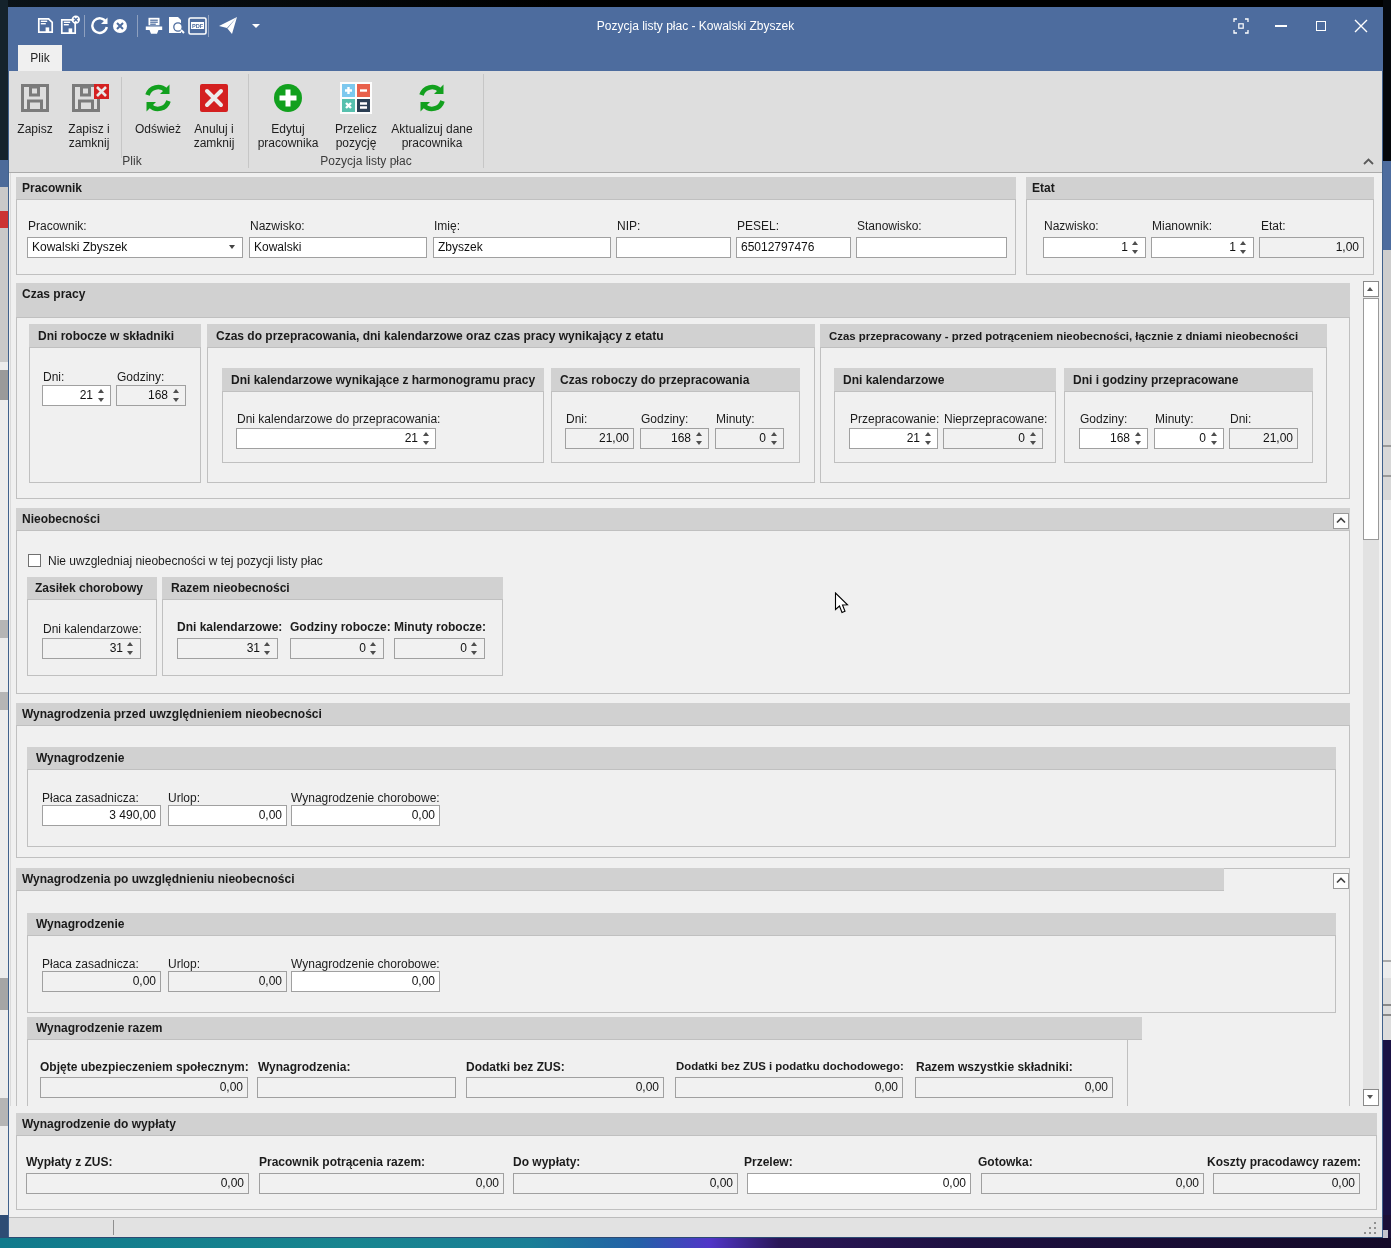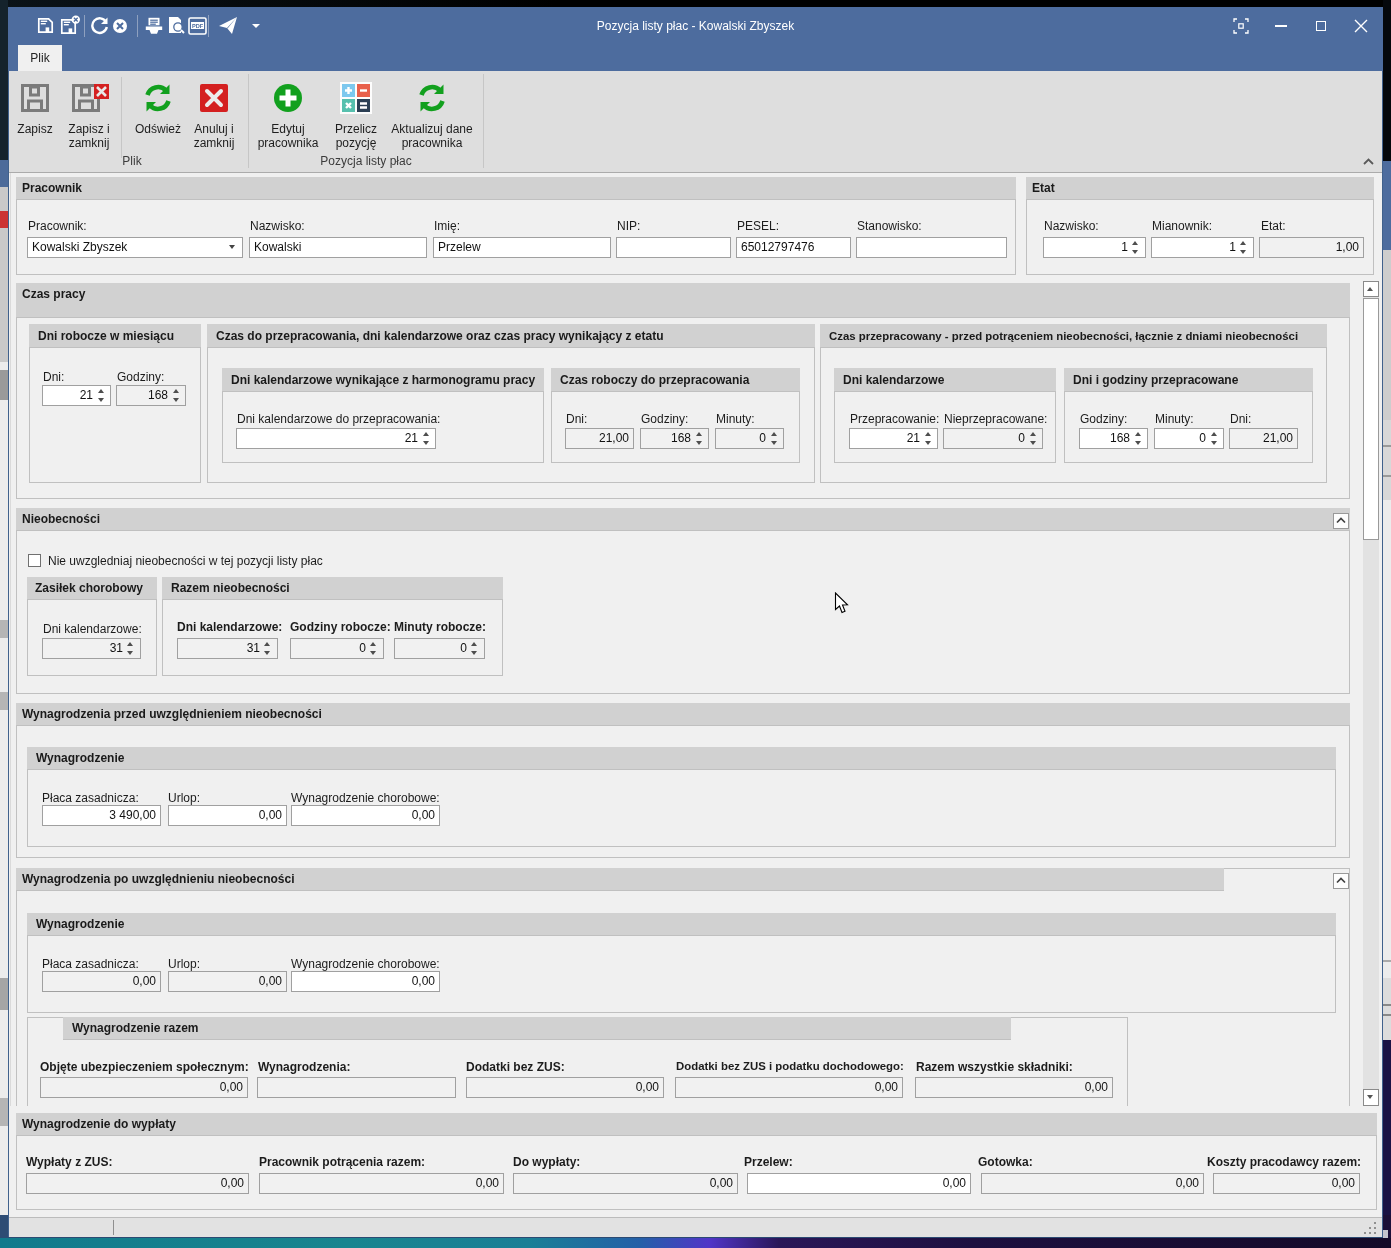--- a/index.html
+++ b/index.html
@@ -210,42 +210,42 @@
 <div class="hdr" style="left:16px;top:177px;width:1000px;height:23px;">Pracownik</div>
 <div class="lbl" style="left:28px;top:219px;">Pracownik:</div>
 <div class="lbl" style="left:250px;top:219px;">Nazwisko:</div>
 <div class="lbl" style="left:434px;top:219px;">Imię:</div>
 <div class="lbl" style="left:617px;top:219px;">NIP:</div>
 <div class="lbl" style="left:737px;top:219px;">PESEL:</div>
 <div class="lbl" style="left:857px;top:219px;">Stanowisko:</div>
 <div class="fld" style="left:27px;top:237px;width:216px;">Kowalski Zbyszek</div>
 <div class="dnar" style="left:229px;top:245px;border-left-width:3.5px;border-right-width:3.5px;border-top-width:4px;border-top-color:#444;"></div>
 <div class="fld" style="left:249px;top:237px;width:178px;">Kowalski</div>
-<div class="fld" style="left:433px;top:237px;width:178px;">Przelew</div>
+<div class="fld" style="left:433px;top:237px;width:178px;">Zbyszek</div>
 <div class="fld" style="left:616px;top:237px;width:115px;"></div>
 <div class="fld" style="left:736px;top:237px;width:115px;">65012797476</div>
 <div class="fld" style="left:856px;top:237px;width:151px;"></div>
 
 <div class="sec" style="left:1026px;top:177px;width:348px;height:98px;"></div>
 <div class="hdr" style="left:1026px;top:177px;width:348px;height:23px;">Etat</div>
 <div class="lbl" style="left:1044px;top:219px;">Nazwisko:</div>
 <div class="lbl" style="left:1152px;top:219px;">Mianownik:</div>
 <div class="lbl" style="left:1261px;top:219px;">Etat:</div>
 <div class="fld num sp" style="left:1043px;top:237px;width:103px;">1</div>
 <div class="upar" style="left:1132px;top:241px;"></div>
 <div class="dnar" style="left:1132px;top:250px;"></div>
 <div class="fld num sp" style="left:1151px;top:237px;width:103px;">1</div>
 <div class="upar" style="left:1240px;top:241px;"></div>
 <div class="dnar" style="left:1240px;top:250px;"></div>
 <div class="fld num ro" style="left:1259px;top:237px;width:105px;text-align:right;">1,00</div>
 
 <div class="sec" style="left:16px;top:283px;width:1334px;height:216px;"></div>
 <div class="hdr" style="left:16px;top:283px;width:1334px;height:35px;">Czas pracy</div>
 <div class="sec" style="left:29px;top:324px;width:172px;height:159px;"></div>
-<div class="hdr2" style="left:29px;top:324px;width:172px;height:24px;line-height:24px;">Dni robocze w miesiącu</div>
+<div class="hdr2" style="left:29px;top:324px;width:172px;height:24px;line-height:24px;">Dni robocze w składniki</div>
 <div class="lbl" style="left:43px;top:370px;">Dni:</div>
 <div class="lbl" style="left:117px;top:370px;">Godziny:</div>
 <div class="fld num sp" style="left:42px;top:385px;width:69px;">21</div>
 <div class="upar" style="left:98px;top:389px;"></div>
 <div class="dnar" style="left:98px;top:398px;"></div>
 <div class="fld num sp ro" style="left:116px;top:385px;width:70px;">168</div>
 <div class="upar" style="left:173px;top:389px;"></div>
 <div class="dnar" style="left:173px;top:398px;"></div>
 <div class="sec" style="left:207px;top:324px;width:608px;height:159px;"></div>
 <div class="hdr2" style="left:207px;top:324px;width:608px;height:24px;line-height:24px;">Czas do przepracowania, dni kalendarzowe oraz czas pracy wynikający z etatu</div>
@@ -343,21 +343,21 @@
   </svg>
 <div class="sec" style="left:27px;top:913px;width:1309px;height:100px;"></div>
 <div class="hdr2" style="left:27px;top:913px;width:1309px;height:23px;">Wynagrodzenie</div>
 <div class="lbl" style="left:42px;top:957px;">Płaca zasadnicza:</div>
 <div class="lbl" style="left:168px;top:957px;">Urlop:</div>
 <div class="lbl" style="left:291px;top:957px;">Wynagrodzenie chorobowe:</div>
 <div class="fld num ro" style="left:42px;top:971px;width:119px;">0,00</div>
 <div class="fld num ro" style="left:168px;top:971px;width:119px;">0,00</div>
 <div class="fld num" style="left:291px;top:971px;width:149px;">0,00</div>
 <div class="sec" style="left:27px;top:1017px;width:1101px;height:92px;border-bottom:none;"></div>
-<div class="hdr2" style="left:27px;top:1017px;width:948px;height:23px;margin-left:36px;">Wynagrodzenie razem</div>
+<div class="hdr2" style="left:27px;top:1017px;width:1115px;height:23px;">Wynagrodzenie razem</div>
 <div class="blbl" style="left:40px;top:1060px;">Objęte ubezpieczeniem społecznym:</div>
 <div class="blbl" style="left:258px;top:1060px;">Wynagrodzenia:</div>
 <div class="blbl" style="left:466px;top:1060px;">Dodatki bez ZUS:</div>
 <div class="blbl" style="left:676px;top:1060px;font-size:11.4px;">Dodatki bez ZUS i podatku dochodowego:</div>
 <div class="blbl" style="left:916px;top:1060px;">Razem wszystkie składniki:</div>
 <div class="fld num ro" style="left:40px;top:1077px;width:208px;">0,00</div>
 <div class="fld num ro" style="left:257px;top:1077px;width:199px;"></div>
 <div class="fld num ro" style="left:466px;top:1077px;width:198px;">0,00</div>
 <div class="fld num ro" style="left:675px;top:1077px;width:228px;">0,00</div>
 <div class="fld num ro" style="left:915px;top:1077px;width:198px;">0,00</div>

